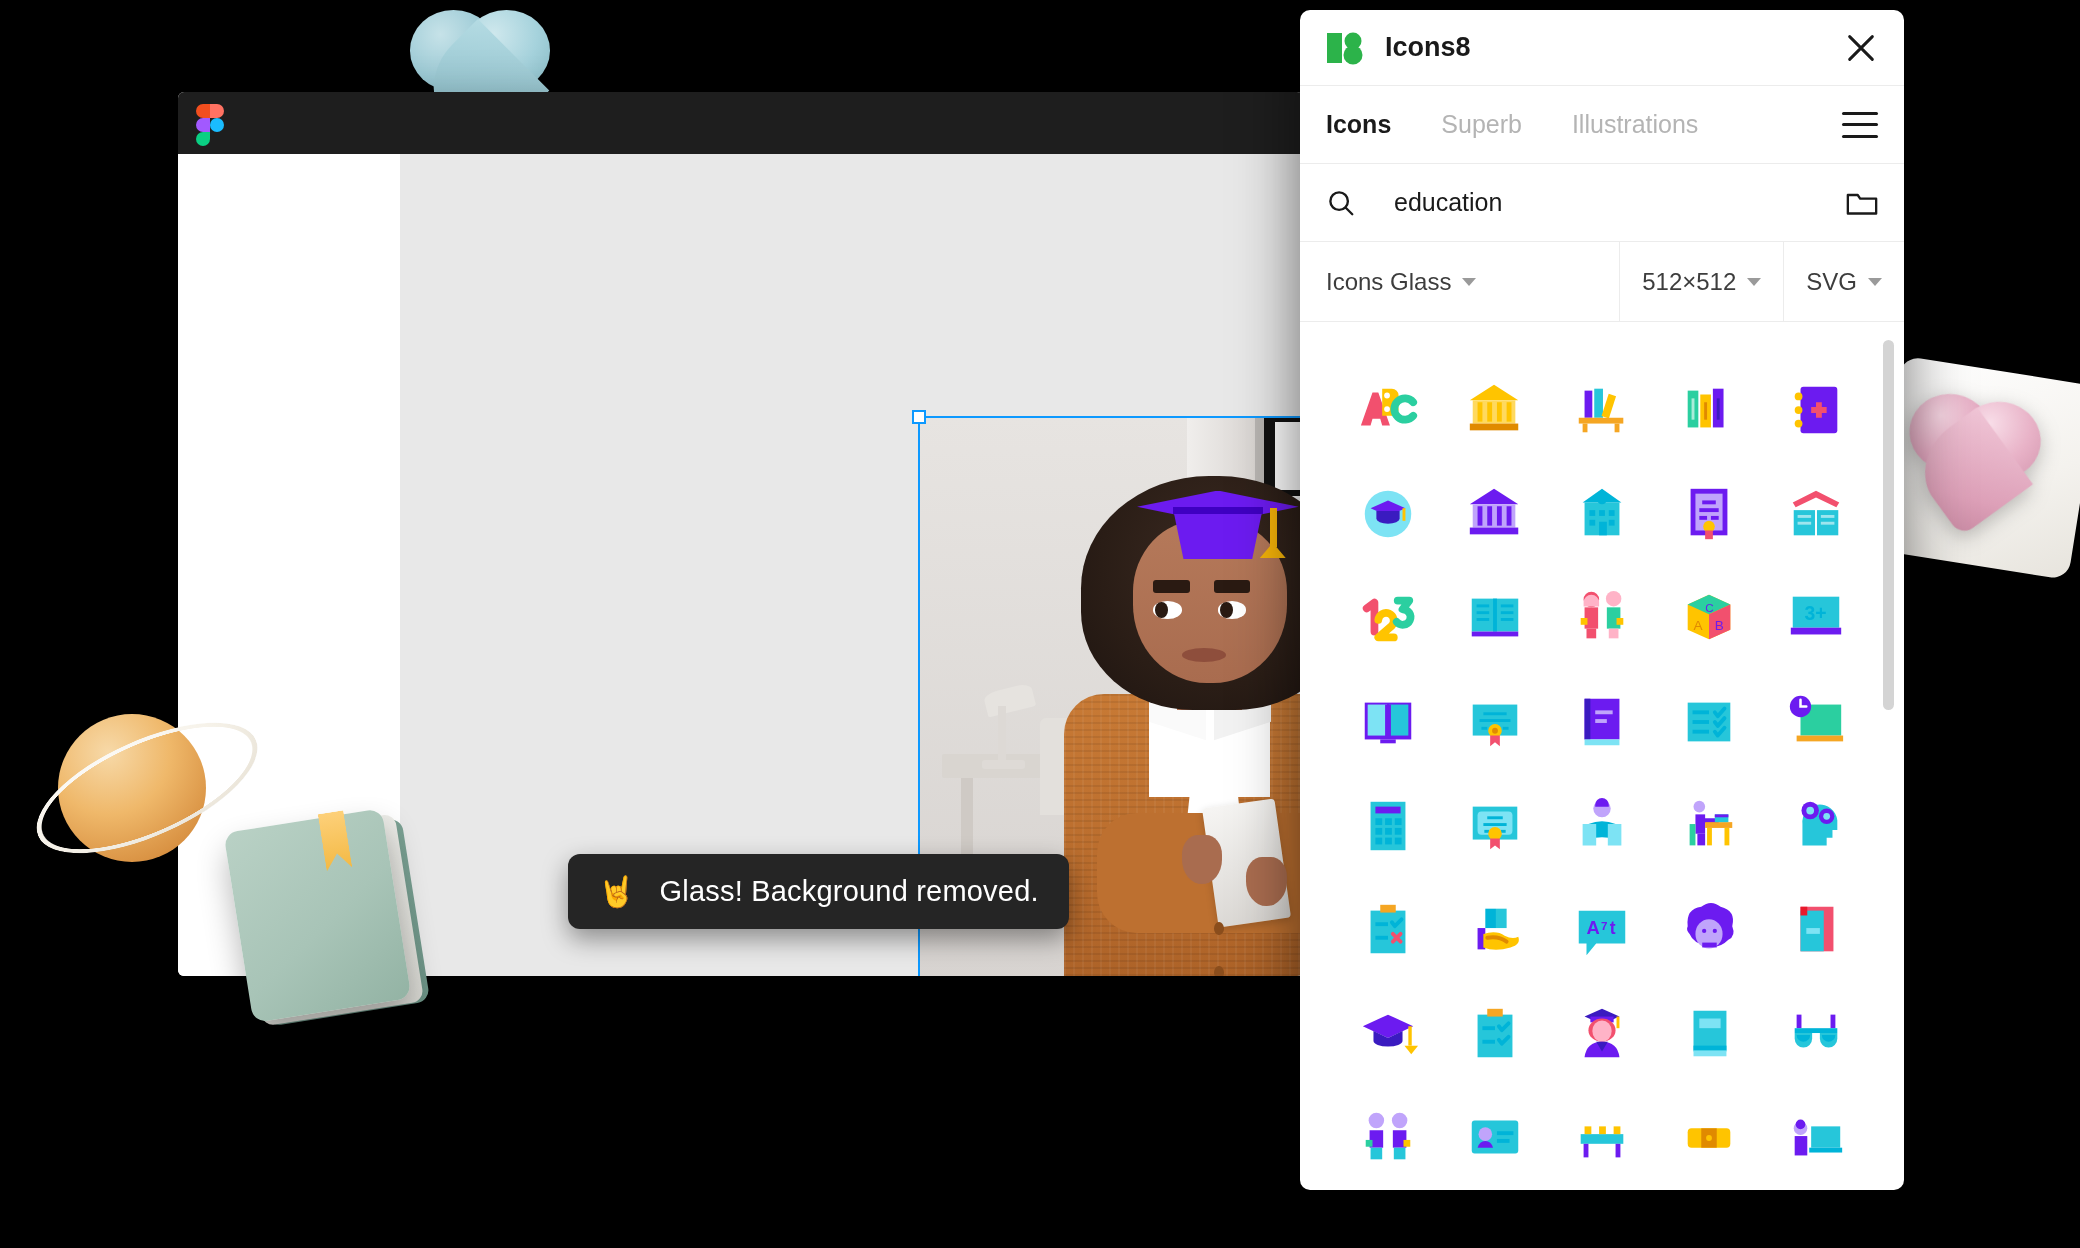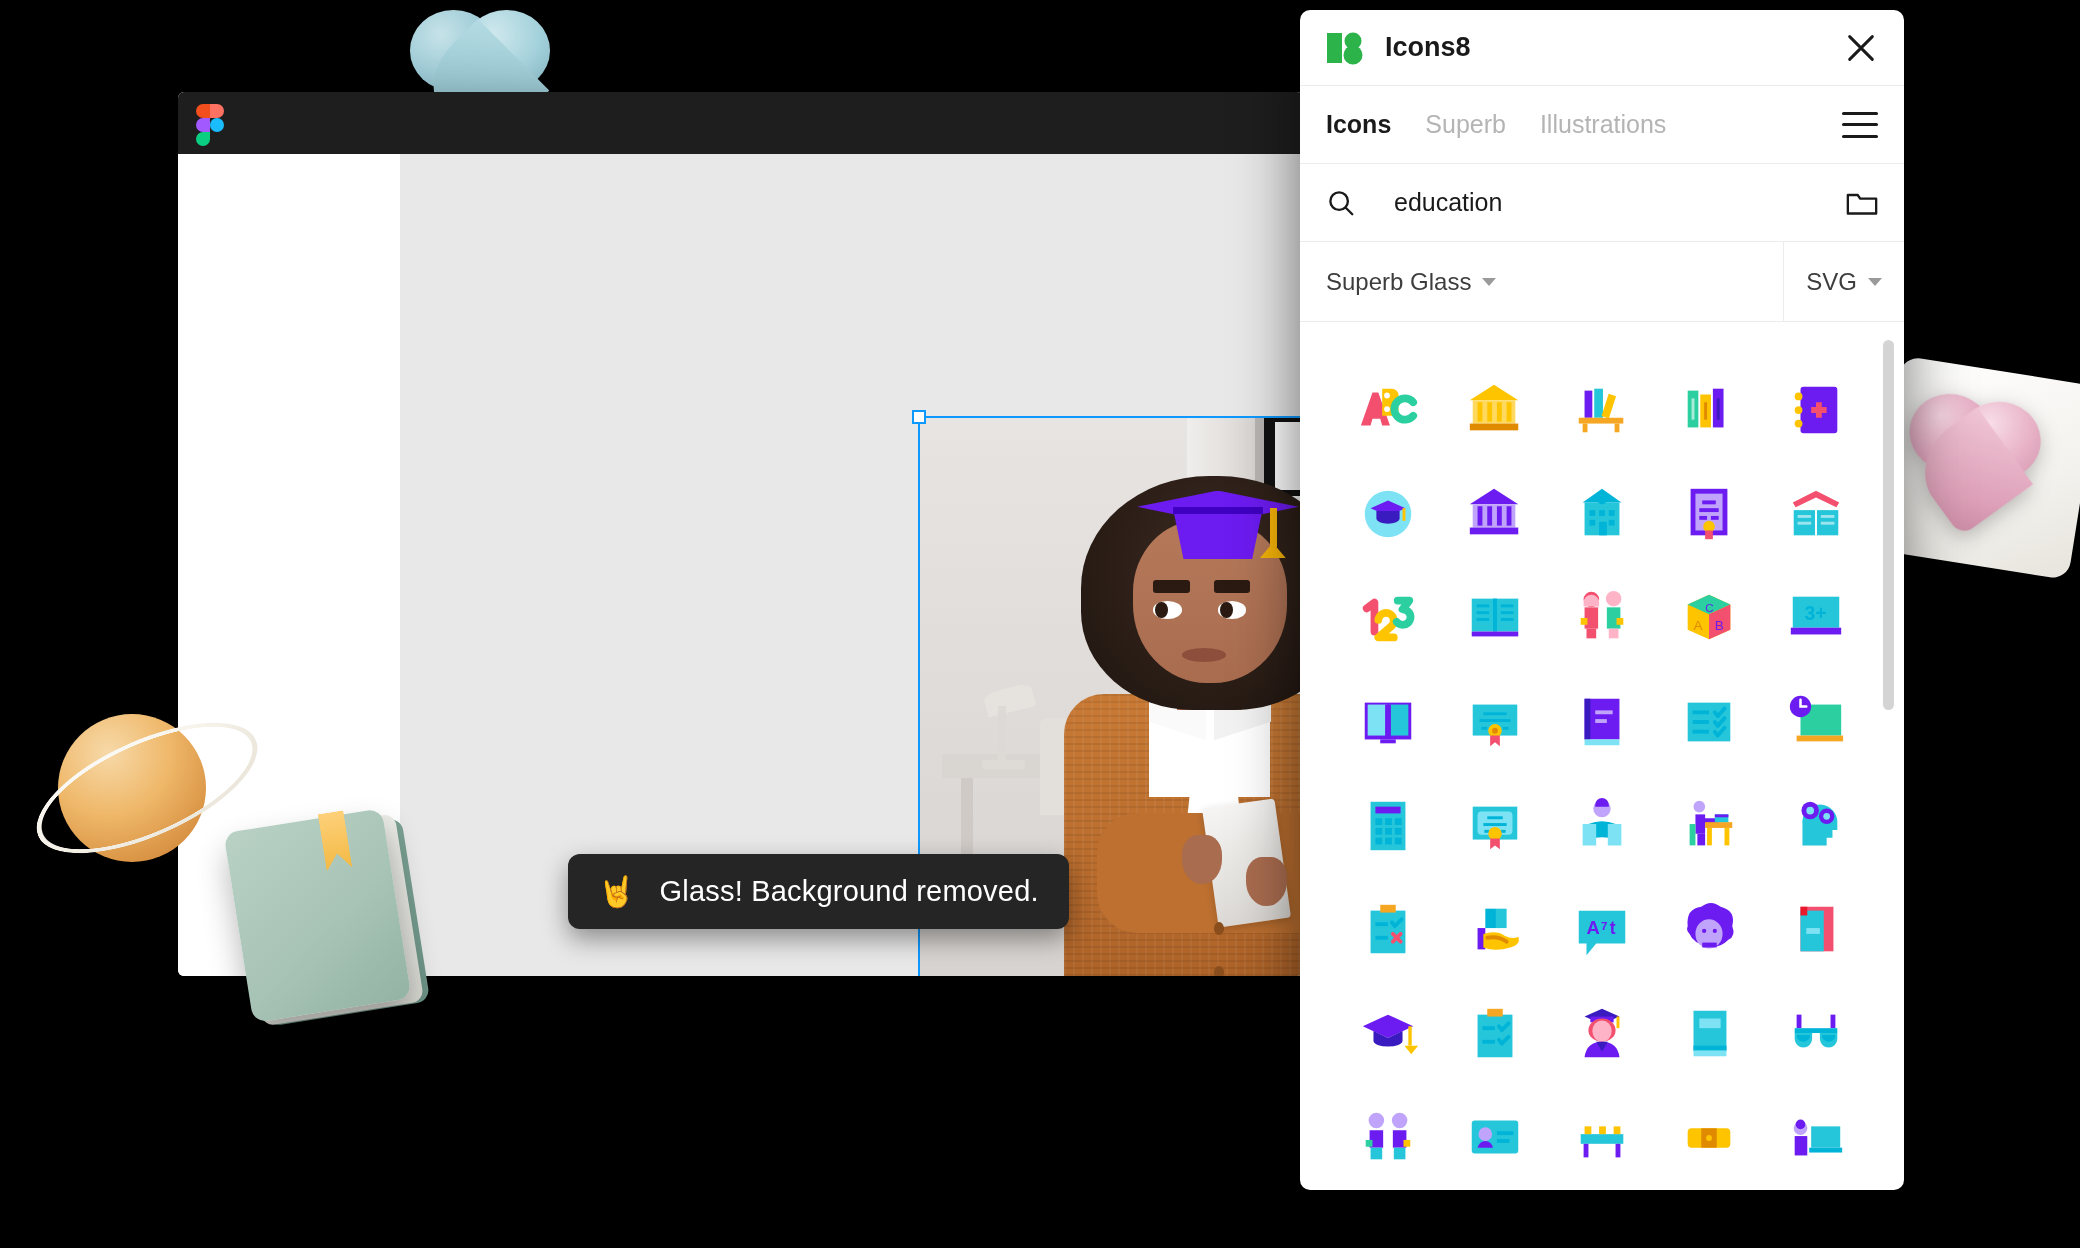--- a/index.html
+++ b/index.html
@@ -221,21 +221,21 @@
   #panel-header {
     height:76px; display:flex; align-items:center; padding:0 26px;
     border-bottom:1px solid #ececec; flex:0 0 auto;
   }
   #i8-logo { width:42px; height:42px; flex:0 0 auto; }
   #panel-title { font-size:27px; font-weight:700; color:#1a1a1a; margin-left:17px; }
   #close-btn { margin-left:auto; width:34px; height:34px; cursor:pointer; }
 
   #panel-tabs {
     height:78px; display:flex; align-items:center; padding:0 26px;
-    border-bottom:1px solid #ececec; gap:34px; flex:0 0 auto;
+    border-bottom:1px solid #ececec; gap:50px; flex:0 0 auto;
   }
   .tab { font-size:25px; color:#b4b4b4; cursor:pointer; }
   .tab.active { color:#1a1a1a; font-weight:700; }
   #burger { margin-left:auto; width:36px; height:26px; cursor:pointer;
     display:flex; flex-direction:column; justify-content:space-between; }
   #burger span { display:block; height:3px; background:#1a1a1a; border-radius:2px; }
 
   #search-row {
     height:78px; display:flex; align-items:center; padding:0 26px;
     border-bottom:1px solid #ececec; gap:38px; flex:0 0 auto;
@@ -431,21 +431,25 @@
         <path d="M15.8 15.8 L21 21" stroke="#1a1a1a" stroke-width="1.9" stroke-linecap="round"></path>
       </svg>
       <input id="search-input" type="text" value="education" style="">
       <svg width="32" height="30" viewBox="0 0 26 24">
         <path d="M1.5 20.5 V5.5 h8 l2 3 h13 v12 z" stroke="#1a1a1a" stroke-width="1.9" fill="none" stroke-linejoin="round"></path>
       </svg>
     </div>
 
     <div id="filter-row">
       <div class="filter f1">
-        <span>Superb Glass</span>
+        <span>Icons Glass</span>
+        <span class="chev"></span>
+      </div>
+      <div class="filter f2">
+        <span>512×512</span>
         <span class="chev"></span>
       </div>
       <div class="filter f3">
         <span>SVG</span>
         <span class="chev"></span>
       </div>
     </div>
 
     <div id="grid-wrap">
       <div id="icon-grid">

